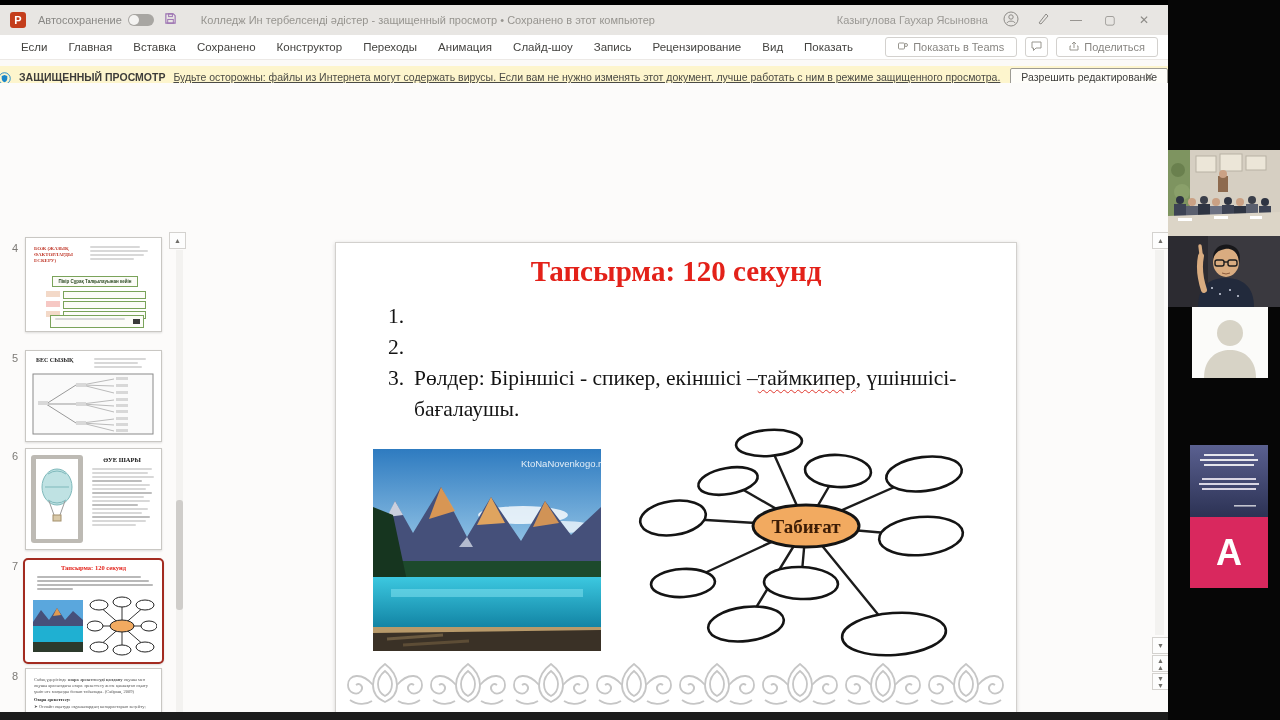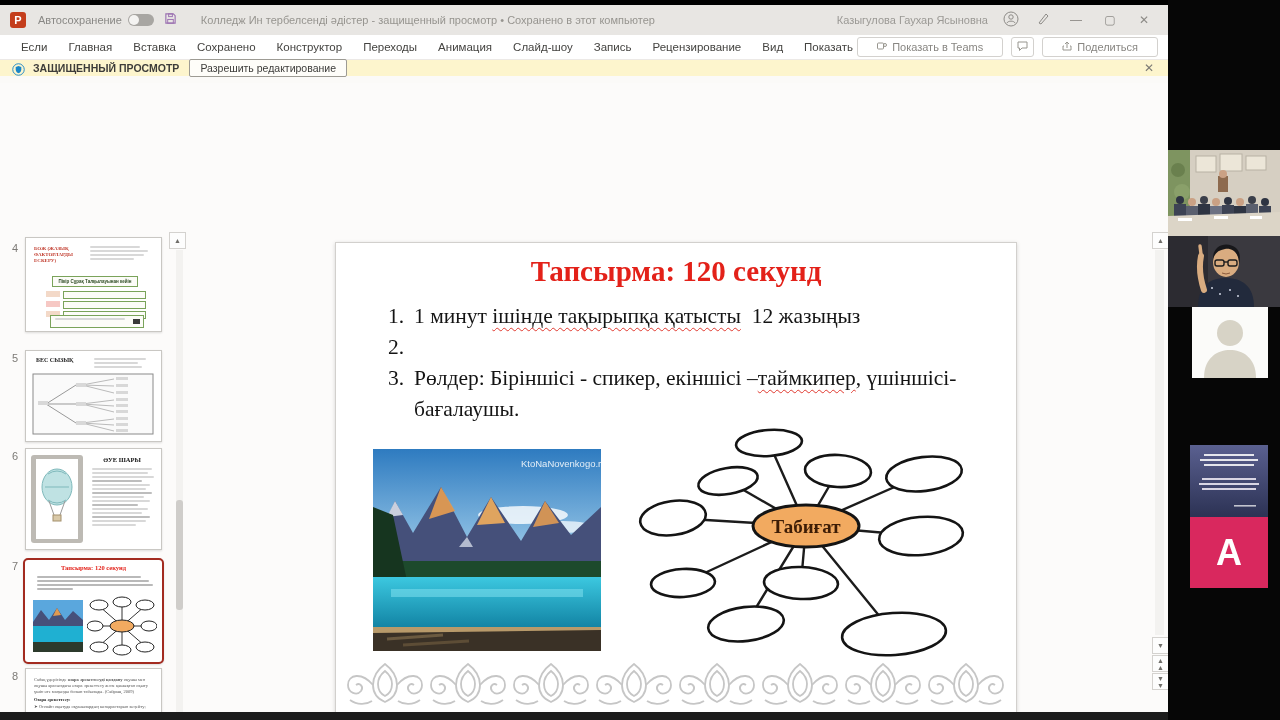--- a/index.html
+++ b/index.html
@@ -26,25 +26,25 @@
   .username{font-size:11px;color:#9b9995;}
   .tb-ic{color:#8d8b87;font-size:12px;width:18px;text-align:center;}
   .winbtn{color:#8d8b87;font-size:12px;width:20px;text-align:center;}
 
   
   #ribbon{left:0;top:30px;width:100%;height:24px;background:#ffffff;border-bottom:1px solid #ece9e6;
           display:flex;align-items:center;}
   .tab{font-size:11.5px;color:#444340;margin-left:21px;white-space:nowrap;}
   .ribbon-right{position:absolute;right:10px;top:2px;display:flex;align-items:center;gap:8px;}
   .rbtn{height:18px;border:1px solid #d3d1ce;border-radius:3px;background:#fff;display:flex;align-items:center;
-        font-size:11px;color:#888682;padding:0 19px;gap:5px;}
+        font-size:11px;color:#888682;padding:0 12px;gap:5px;}
   .rico{font-size:10px;color:#98968f;}
 
   
-  #banner{left:0;top:55px;width:100%;height:16px;background:#fdf5cd;display:flex;align-items:center;}
+  #banner{left:0;top:61px;width:100%;height:22px;background:#fdf5cd;display:flex;align-items:center;justify-content:flex-end;}
   .shield{width:13px;height:13px;margin-left:12px;}
   .banner-title{font-size:10.5px;font-weight:bold;color:#3d3c3a;margin-left:8px;white-space:nowrap;}
   .banner-msg{font-size:10.5px;color:#4a4a45;margin-left:8px;text-decoration:underline;white-space:nowrap;}
   .banner-btn{margin-left:10px;height:16px;background:#fefdf9;border:1px solid #9d9b94;border-radius:2px;
               font-size:10.5px;color:#3d3c3a;padding:0 10px;display:flex;align-items:center;white-space:nowrap;}
   .banner-x{position:absolute;right:14px;color:#7d7b75;font-size:12px;}
 
   
   #workspace{left:0;top:78px;width:100%;height:629px;background:#fcfbfa;}
 
@@ -171,20 +171,21 @@
     </div>
 
     <div id="banner" class="abs">
       <span class="shield">
         <svg width="13" height="13" viewBox="0 0 14 14">
             <circle cx="7" cy="7" r="6.2" fill="none" stroke="#1a86c8"></circle>
             <path d="M7 3.2 L10 4.4 V7 C10 9.2 8.6 10.4 7 11 C5.4 10.4 4 9.2 4 7 V4.4 Z" fill="#1a86c8"></path>
           </svg>
       </span>
       <span class="banner-title">ЗАЩИЩЕННЫЙ ПРОСМОТР</span>
+      <span class="banner-msg">Будьте осторожны: файлы из Интернета могут содержать вирусы. Если вам не нужно изменять этот документ, лучше работать с ним в режиме защищенного просмотра.</span>
       <div class="banner-btn">Разрешить редактирование</div>
       <span class="banner-x">✕</span>
     </div>
 
     <div id="workspace" class="abs"></div>
 
     <div class="scrbtn abs" style="left:169px;top:227px;">▲</div>
     <div class="scrtrack abs" style="left:176px;top:245px;width:7px;height:462px;">
       <div class="scrthumb abs" style="left:0;top:250px;width:7px;height:110px;"></div>
     </div>
@@ -338,21 +339,20 @@
         <div style="margin-top:1px;">➤ Онлайн оқытуда оқушылардың көзқарастарын кеңейту;</div>
       </div>
     </div>
 
     <div id="slide" class="abs">
       <div class="slide-title">Тапсырма: 120 секунд</div>
 
       <div class="slist">
         <div class="sitem">
           <span class="n">1.</span>
-          <span><span>1 минут </span><span class="wavy">ішінде тақырыпқа қатысты</span><span style="white-space:pre;">  12 жазыңыз</span></span>
         </div>
         <div class="sitem">
           <span class="n">2.</span>
         </div>
         <div class="sitem">
           <span class="n">3.</span>
           <span><span>Рөлдер: Біріншісі - спикер, екіншісі –</span><span class="wavy">таймкипер</span><span>, үшіншісі-бағалаушы.</span></span>
         </div>
       </div>
 

